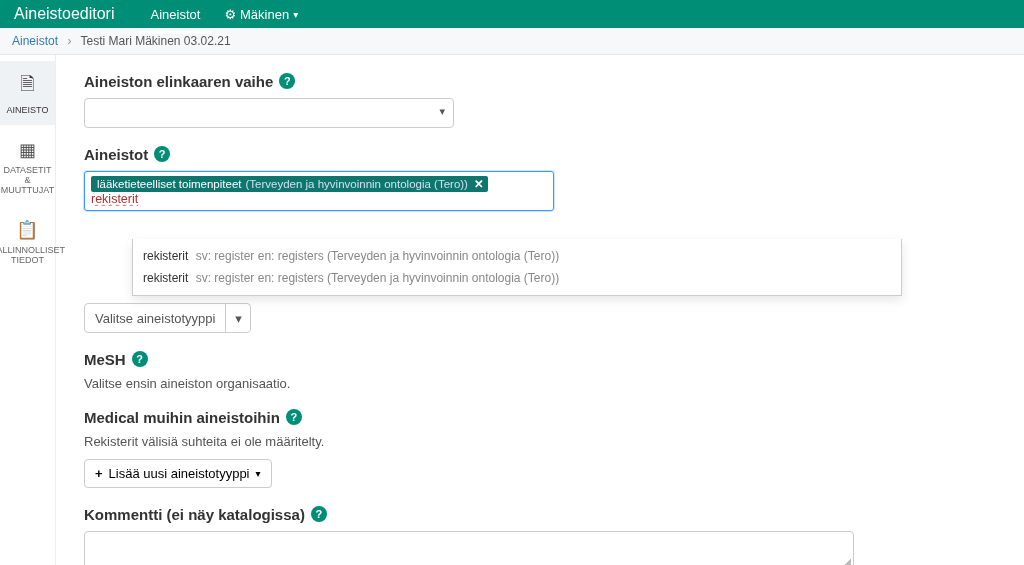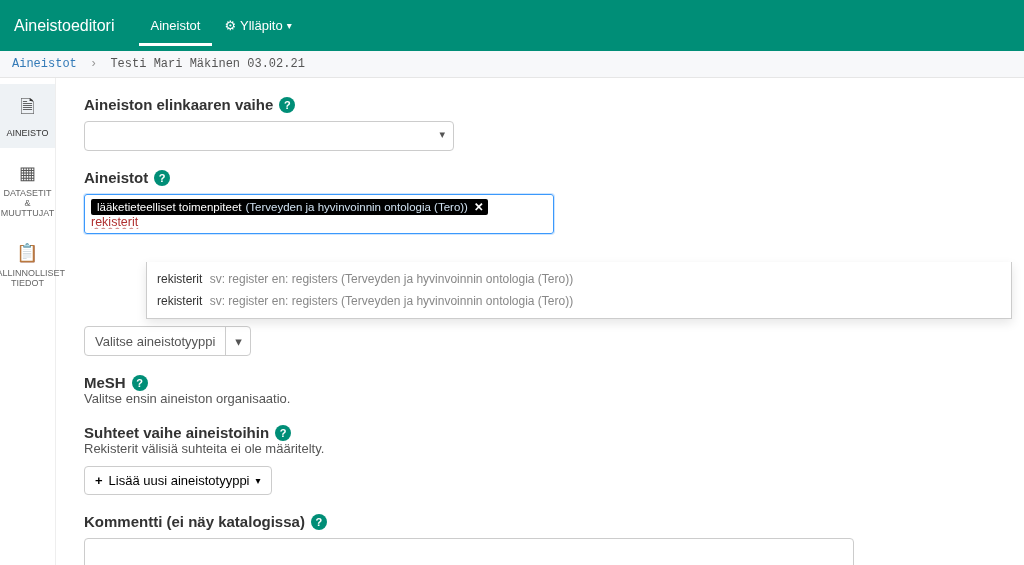--- a/index.html
+++ b/index.html
@@ -1,49 +1,49 @@
 <!DOCTYPE html>
 <html><head>
 <meta charset="utf-8">
 <style>
   * { box-sizing: border-box; margin: 0; padding: 0; }
   body { font-family: "Helvetica Neue", Helvetica, Arial, sans-serif; font-size: 14px; color: #333; background: #fff; width: 1024px; }
-  .navbar { background: #008e77; color: #fff; height: 51px; display: flex; align-items: center; padding: 0 14px; }
+  .navbar { background: #008e77; color: #fff; height: 28px; display: flex; align-items: center; padding: 0 14px; }
   .navbar .brand { font-size: 16px; font-weight: 500; margin-right: 24px; }
   .navbar .nav-item { font-size: 13px; padding: 0 12px; height: 40px; display: flex; align-items: center; cursor: pointer; position: relative; }
   .navbar .nav-item.active::after { content: ""; position: absolute; left: 0; right: 0; bottom: 0; height: 3px; background: #fff; }
   .gear { margin-right: 4px; }
   .caret-down { margin-left: 4px; font-size: 10px; }
-  .breadcrumbs { background: #f7f8fa; border-bottom: 1px solid #e6e6e6; padding: 6px 12px; font-size: 12px; color: #555; font-family: Liberation Mono, monospace; }
+  .breadcrumbs { background: #f7f8fa; border-bottom: 1px solid #e6e6e6; padding: 6px 12px; font-size: 12px; color: #555; }
   .breadcrumbs a { color: #337ab7; text-decoration: none; }
   .breadcrumbs .sep { margin: 0 6px; color: #999; }
 
   .page { display: flex; }
   .side-tabs { width: 56px; background: #fff; border-right: 1px solid #eee; padding-top: 6px; min-height: 520px; }
   .side-tab { display: flex; flex-direction: column; align-items: center; justify-content: center; font-size: 9px; color: #666; padding: 10px 2px; text-align: center; cursor: pointer; margin-bottom: 4px; }
   .side-tab.active { background: #eef2f5; color: #333; }
   .side-tab .icon { font-size: 18px; margin-bottom: 4px; color: #555; }
   .side-tab.active .icon { color: #333; }
 
   .main { flex: 1; padding: 0 28px 20px 28px; position: relative; }
 
-  .section-label { font-weight: 700; font-size: 15px; color: #333; margin-top: 18px; display: flex; align-items: center; }
+  .section-label { font-weight: 700; font-size: 15px; color: #333; margin-top: 18px; display: flex; align-items: flex-start; }
   .help-badge { display: inline-flex; width: 16px; height: 16px; border-radius: 50%; background: #008e77; color: #fff; font-size: 11px; font-weight: 700; align-items: center; justify-content: center; margin-left: 6px; cursor: pointer; }
-  .sub-note { font-size: 13px; color: #555; margin-top: 0; }
+  .sub-note { font-size: 13px; color: #555; margin-top: 8px; }
 
   .form-select { width: 370px; height: 30px; border: 1px solid #ccc; border-radius: 4px; background: #fff; margin-top: 8px; position: relative; }
   .form-select::after { content: "▾"; position: absolute; right: 8px; top: 6px; color: #555; font-size: 11px; }
 
   .tags-input { border: 1px solid #3b99fc; border-radius: 3px; padding: 4px 6px; margin-top: 8px; display: flex; align-items: center; flex-wrap: wrap; width: 470px; box-shadow: 0 0 0 1px rgba(59,153,252,.25); font-size: 12px; position: relative; }
-  .tag { background: #000000; color: #fff; border-radius: 2px; padding: 1px 4px 1px 6px; display: inline-flex; align-items: center; margin-right: 6px; font-size: 11.5px; }
+  .tag { background: #0f766e; color: #fff; border-radius: 2px; padding: 1px 4px 1px 6px; display: inline-flex; align-items: center; margin-right: 6px; font-size: 11.5px; }
   .tag .src { color: #cfe0ef; margin-left: 4px; }
   .tag .x { margin-left: 6px; font-weight: 700; cursor: pointer; }
   .tag-search { border: none; outline: none; font-size: 12.5px; color: #b03030; flex: 1; min-width: 60px; text-decoration: underline wavy rgba(176,48,48,.6); }
 
-  .dropdown { position: absolute; background: #fff; border: 1px solid #ccc; border-top: none; box-shadow: 0 4px 10px rgba(0,0,0,.1); width: 866px; left: 90px; top: 184px; padding: 6px 0; z-index: 50; }
+  .dropdown { position: absolute; background: #fff; border: 1px solid #ccc; border-top: none; box-shadow: 0 4px 10px rgba(0,0,0,.1); width: 770px; left: 76px; top: 184px; padding: 6px 0; z-index: 50; }
   .dd-item { padding: 4px 10px; font-size: 12px; color: #444; cursor: pointer; }
   .dd-item .main-t { color: #333; }
   .dd-item .meta-t { color: #888; margin-left: 4px; }
 
   .type-select { display: inline-flex; align-items: center; border: 1px solid #ccc; border-radius: 4px; height: 30px; margin-top: 8px; font-size: 13px; color: #555; }
   .type-select .lbl { padding: 0 10px; border-right: 1px solid #ccc; height: 100%; display: flex; align-items: center; }
   .type-select .car { width: 24px; text-align: center; }
 
   .btn { border: 1px solid #ccc; border-radius: 4px; background: #fff; font-size: 13px; padding: 6px 10px; cursor: pointer; display: inline-flex; align-items: center; }
   .btn .plus { font-weight: 700; margin-right: 6px; }
@@ -54,21 +54,21 @@
   .textarea::after { content: ""; position: absolute; right: 2px; bottom: 2px; width: 10px; height: 10px; background: linear-gradient(135deg, transparent 50%, #bbb 50%); }
 </style>
 </head>
 <body>
 
 <div class="navbar">
   <div class="brand">Aineistoeditori</div>
   <div class="nav-item active">Aineistot</div>
   <div class="nav-item">
     <span class="gear">⚙</span>
-    <span>Ylläpito</span>
+    <span>Mäkinen</span>
     <span class="caret-down">▾</span>
   </div>
 </div>
 
 <div class="breadcrumbs">
   <a href="#">Aineistot</a>
   <span class="sep">›</span>
   <span>Testi Mari Mäkinen 03.02.21</span>
 </div>
 
@@ -134,21 +134,21 @@
 
     
     <div class="section-label">
       <span>MeSH</span>
       <span class="help-badge">?</span>
     </div>
     <div class="sub-note">Valitse ensin aineiston organisaatio.</div>
 
     
     <div class="section-label">
-      <span>Suhteet vaihe aineistoihin</span>
+      <span>Medical muihin aineistoihin</span>
       <span class="help-badge">?</span>
     </div>
     <div class="sub-note">Rekisterit välisiä suhteita ei ole määritelty.</div>
     <div class="btn-row">
       <button class="btn">
         <span class="plus">+</span>
         <span>Lisää uusi aineistotyyppi</span>
         <span class="car">▾</span>
       </button>
     </div>

